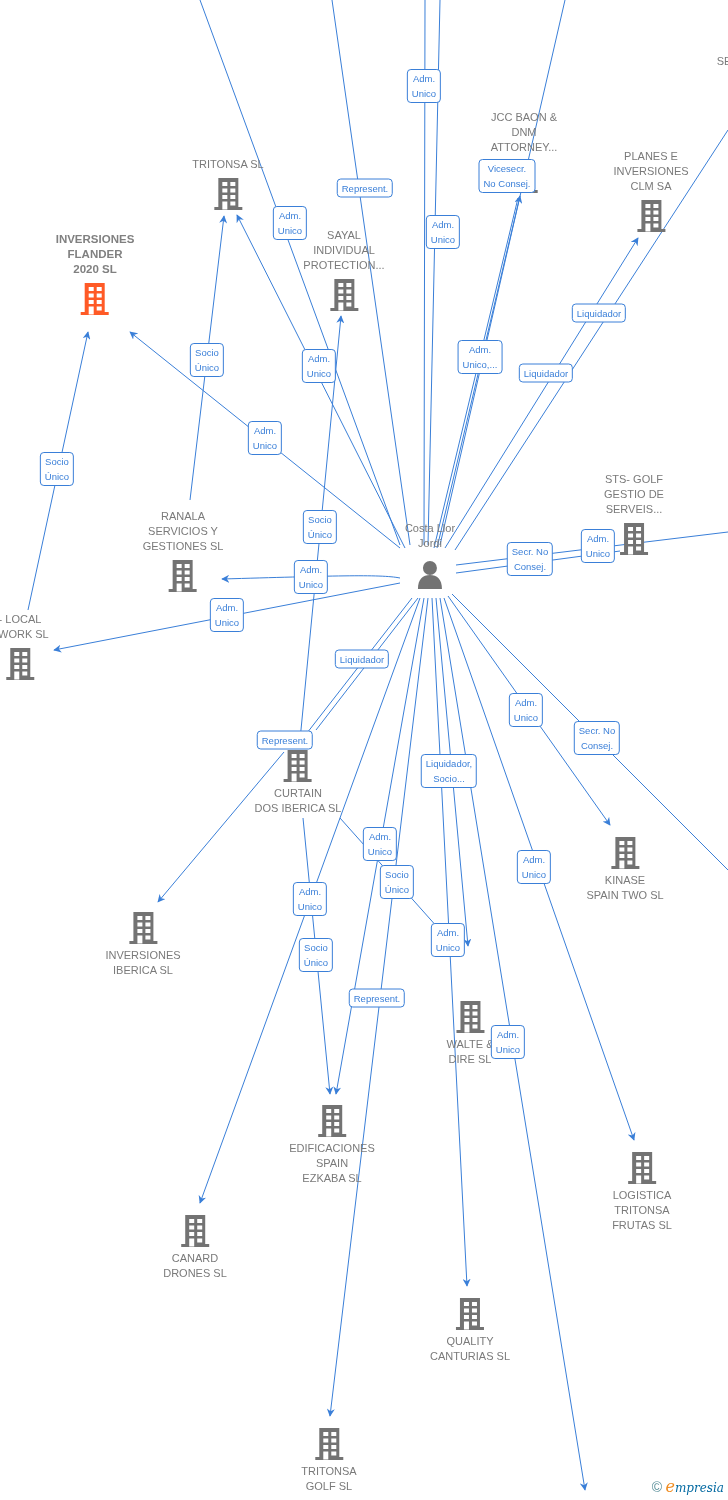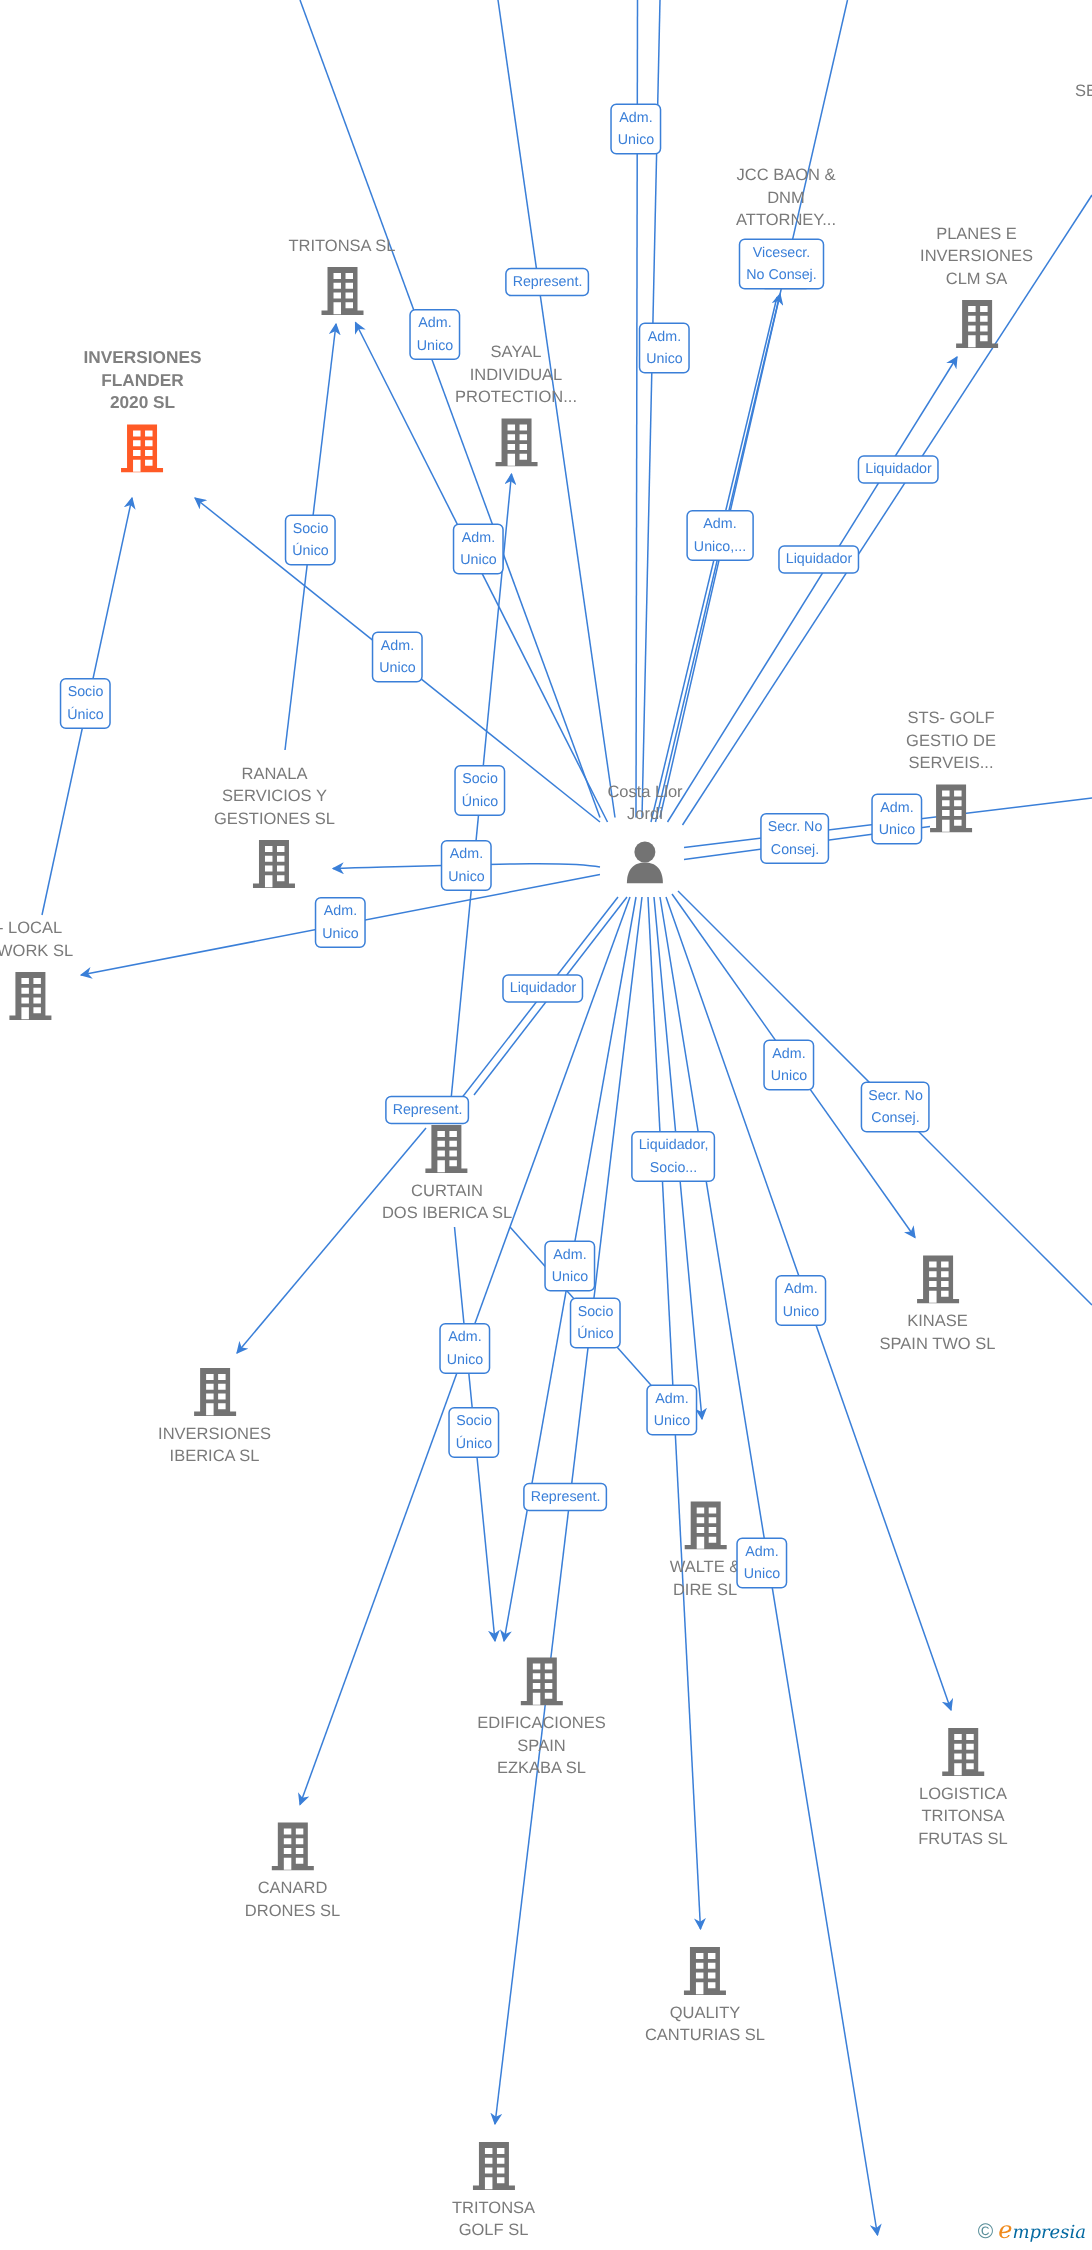--- a/index.html
+++ b/index.html
@@ -276,21 +276,21 @@
           <rect x="10" y="12.5" width="5" height="4" fill="#fff"></rect>
           <rect x="18" y="12.5" width="5" height="4" fill="#fff"></rect>
           <rect x="10" y="19" width="5" height="4" fill="#fff"></rect>
           <rect x="18" y="19" width="5" height="4" fill="#fff"></rect>
           <rect x="10" y="25.5" width="5" height="8" fill="#fff"></rect>
           <rect x="18" y="25.5" width="5" height="4" fill="#fff"></rect>
         </svg></div>
       <div class="node-name">WALTE &amp;</div>
       <div class="node-name">DIRE  SL</div>
     </div>
-    <div class="node" style="left: 332px; top: 1103px; margin-left: 29px;">
+    <div class="node" style="left: 332px; top: 1103px;">
       <div><svg class="building" viewBox="0 0 32 34">
           <rect x="6" y="2" width="20" height="30" fill="#737373"></rect>
           <rect x="2" y="31" width="28" height="3" fill="#737373"></rect>
           <rect x="10" y="6" width="5" height="4" fill="#fff"></rect>
           <rect x="18" y="6" width="5" height="4" fill="#fff"></rect>
           <rect x="10" y="12.5" width="5" height="4" fill="#fff"></rect>
           <rect x="18" y="12.5" width="5" height="4" fill="#fff"></rect>
           <rect x="10" y="19" width="5" height="4" fill="#fff"></rect>
           <rect x="18" y="19" width="5" height="4" fill="#fff"></rect>
           <rect x="10" y="25.5" width="5" height="8" fill="#fff"></rect>
@@ -375,21 +375,21 @@
       <div>Represent.</div>
     </div>
     <div class="role" style="left: 290px; top: 223px;">
       <div>Adm.</div>
       <div>Unico</div>
     </div>
     <div class="role" style="left: 443px; top: 232px;">
       <div>Adm.</div>
       <div>Unico</div>
     </div>
-    <div class="role" style="left: 521px; top: 176px;">
+    <div class="role" style="left: 507px; top: 176px;">
       <div>Vicesecr.</div>
       <div>No Consej.</div>
     </div>
     <div class="role" style="left: 599px; top: 313px;">
       <div>Liquidador</div>
     </div>
     <div class="role" style="left: 207px; top: 360px;">
       <div>Socio</div>
       <div>Único</div>
     </div>

